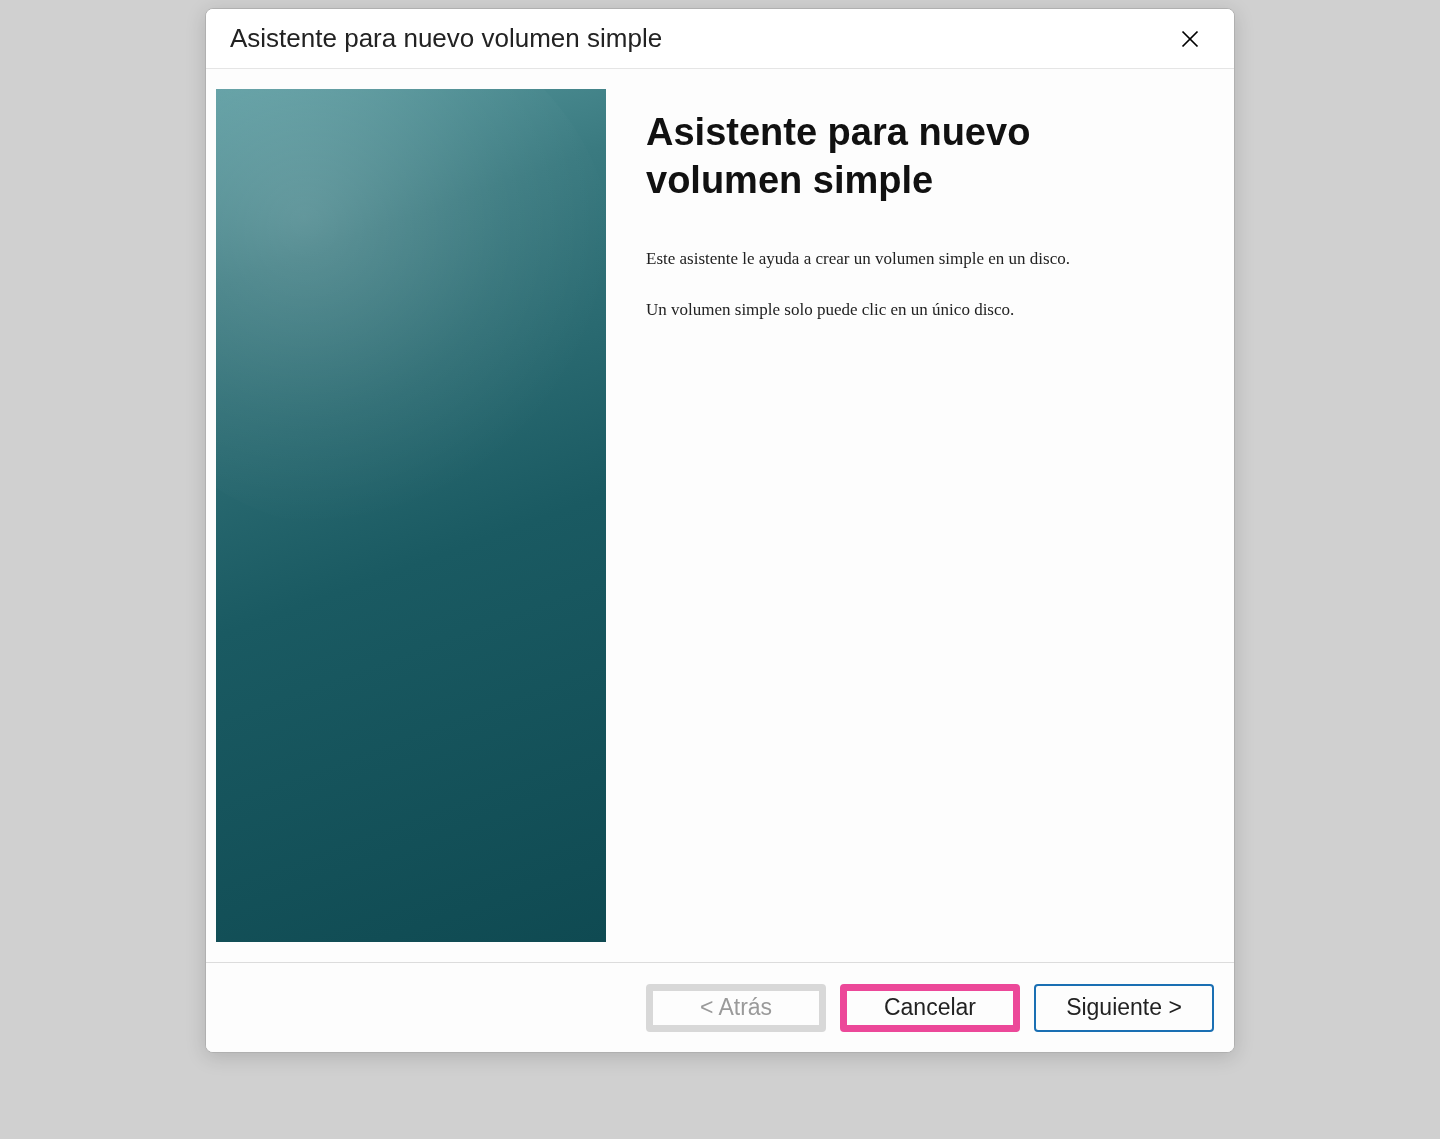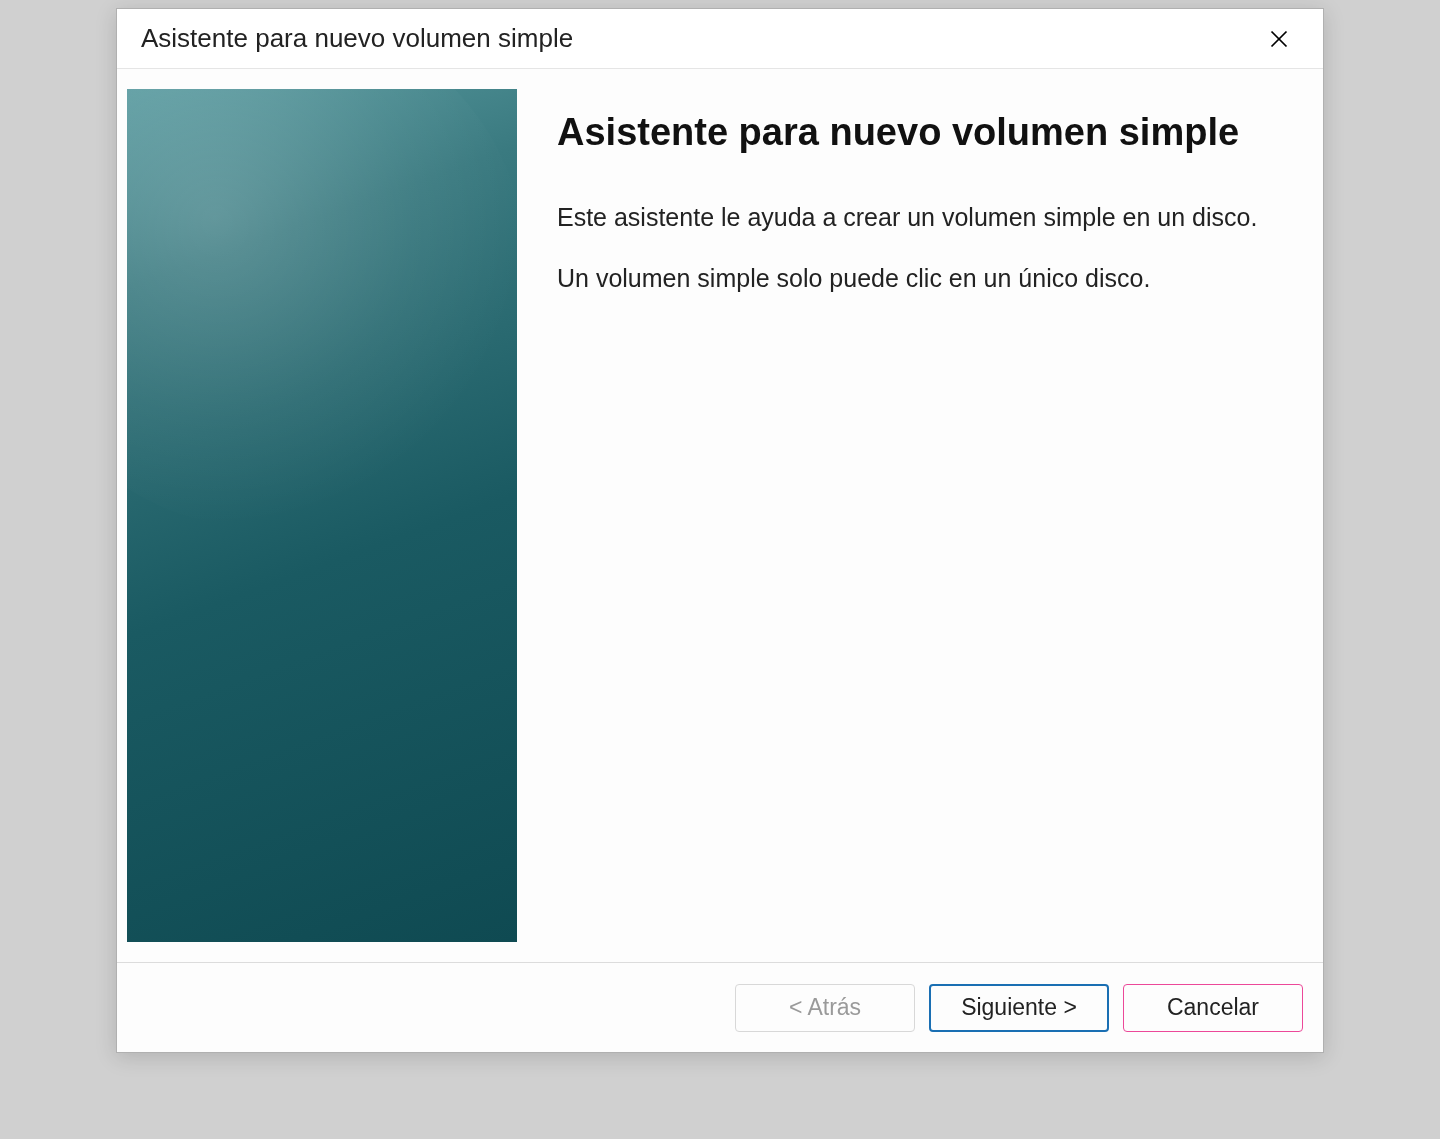--- a/index.html
+++ b/index.html
@@ -11,25 +11,25 @@
       font-family: "Segoe UI", Tahoma, Arial, sans-serif;
       background: #d0d0d0;
       width: 1440px;
       height: 1139px;
       display: flex;
       align-items: flex-start;
       justify-content: center;
       padding-top: 8px;
     }
     .window {
-      width: 1208px;
+      width: 1030px;
       height: 1045px;
       background: #ffffff;
       border: 1px solid #b0b0b0;
-      border-radius: 0;
+      border-radius: 8px;
       box-shadow: 0 4px 20px rgba(0,0,0,0.15);
       display: flex;
       flex-direction: column;
       overflow: hidden;
     }
     .titlebar {
       height: 60px;
       display: flex;
       align-items: center;
       padding: 0 24px 0 24px;
@@ -82,43 +82,44 @@
     }
     .heading {
       font-size: 38px;
       font-weight: 700;
       color: #111;
       line-height: 1.25;
       margin-bottom: 44px;
       font-family: Arial, "Segoe UI", sans-serif;
     }
     .para {
-      font-size: 25px;
+      font-size: 17px;
       color: #222;
       line-height: 1.35;
       margin-bottom: 28px;
+      font-family: Liberation Serif, serif;
     }
     .footer {
       height: 90px;
       border-top: 1px solid #dcdcdc;
       background: #fdfdfd;
       display: flex;
       align-items: center;
       justify-content: flex-end;
       padding: 0 20px;
       gap: 14px;
     }
     .btn {
       min-width: 180px;
       height: 48px;
       padding: 0 24px;
       font-size: 23px;
       color: #222;
       background: #fdfdfd;
-      border: 1px solid #ec4899;
+      border: 7px solid #ec4899;
       border-radius: 4px;
       cursor: pointer;
       display: flex;
       align-items: center;
       justify-content: center;
     }
     .btn.disabled {
       color: #9a9a9a;
       cursor: default;
       background: #fdfdfd;
@@ -146,16 +147,16 @@
     <div class="sidebar-image"></div>
     <div class="content">
       <h1 class="heading">Asistente para nuevo volumen simple</h1>
       <p class="para">Este asistente le ayuda a crear un volumen simple en un disco.</p>
       <p class="para">Un volumen simple solo puede clic en un único disco.</p>
     </div>
   </div>
 
   <div class="footer">
     <button class="btn disabled">&lt; Atrás</button>
+    <button class="btn">Cancelar</button>
     <button class="btn primary">Siguiente &gt;</button>
-    <button class="btn">Cancelar</button>
   </div>
 </div>
 
 </body></html>

